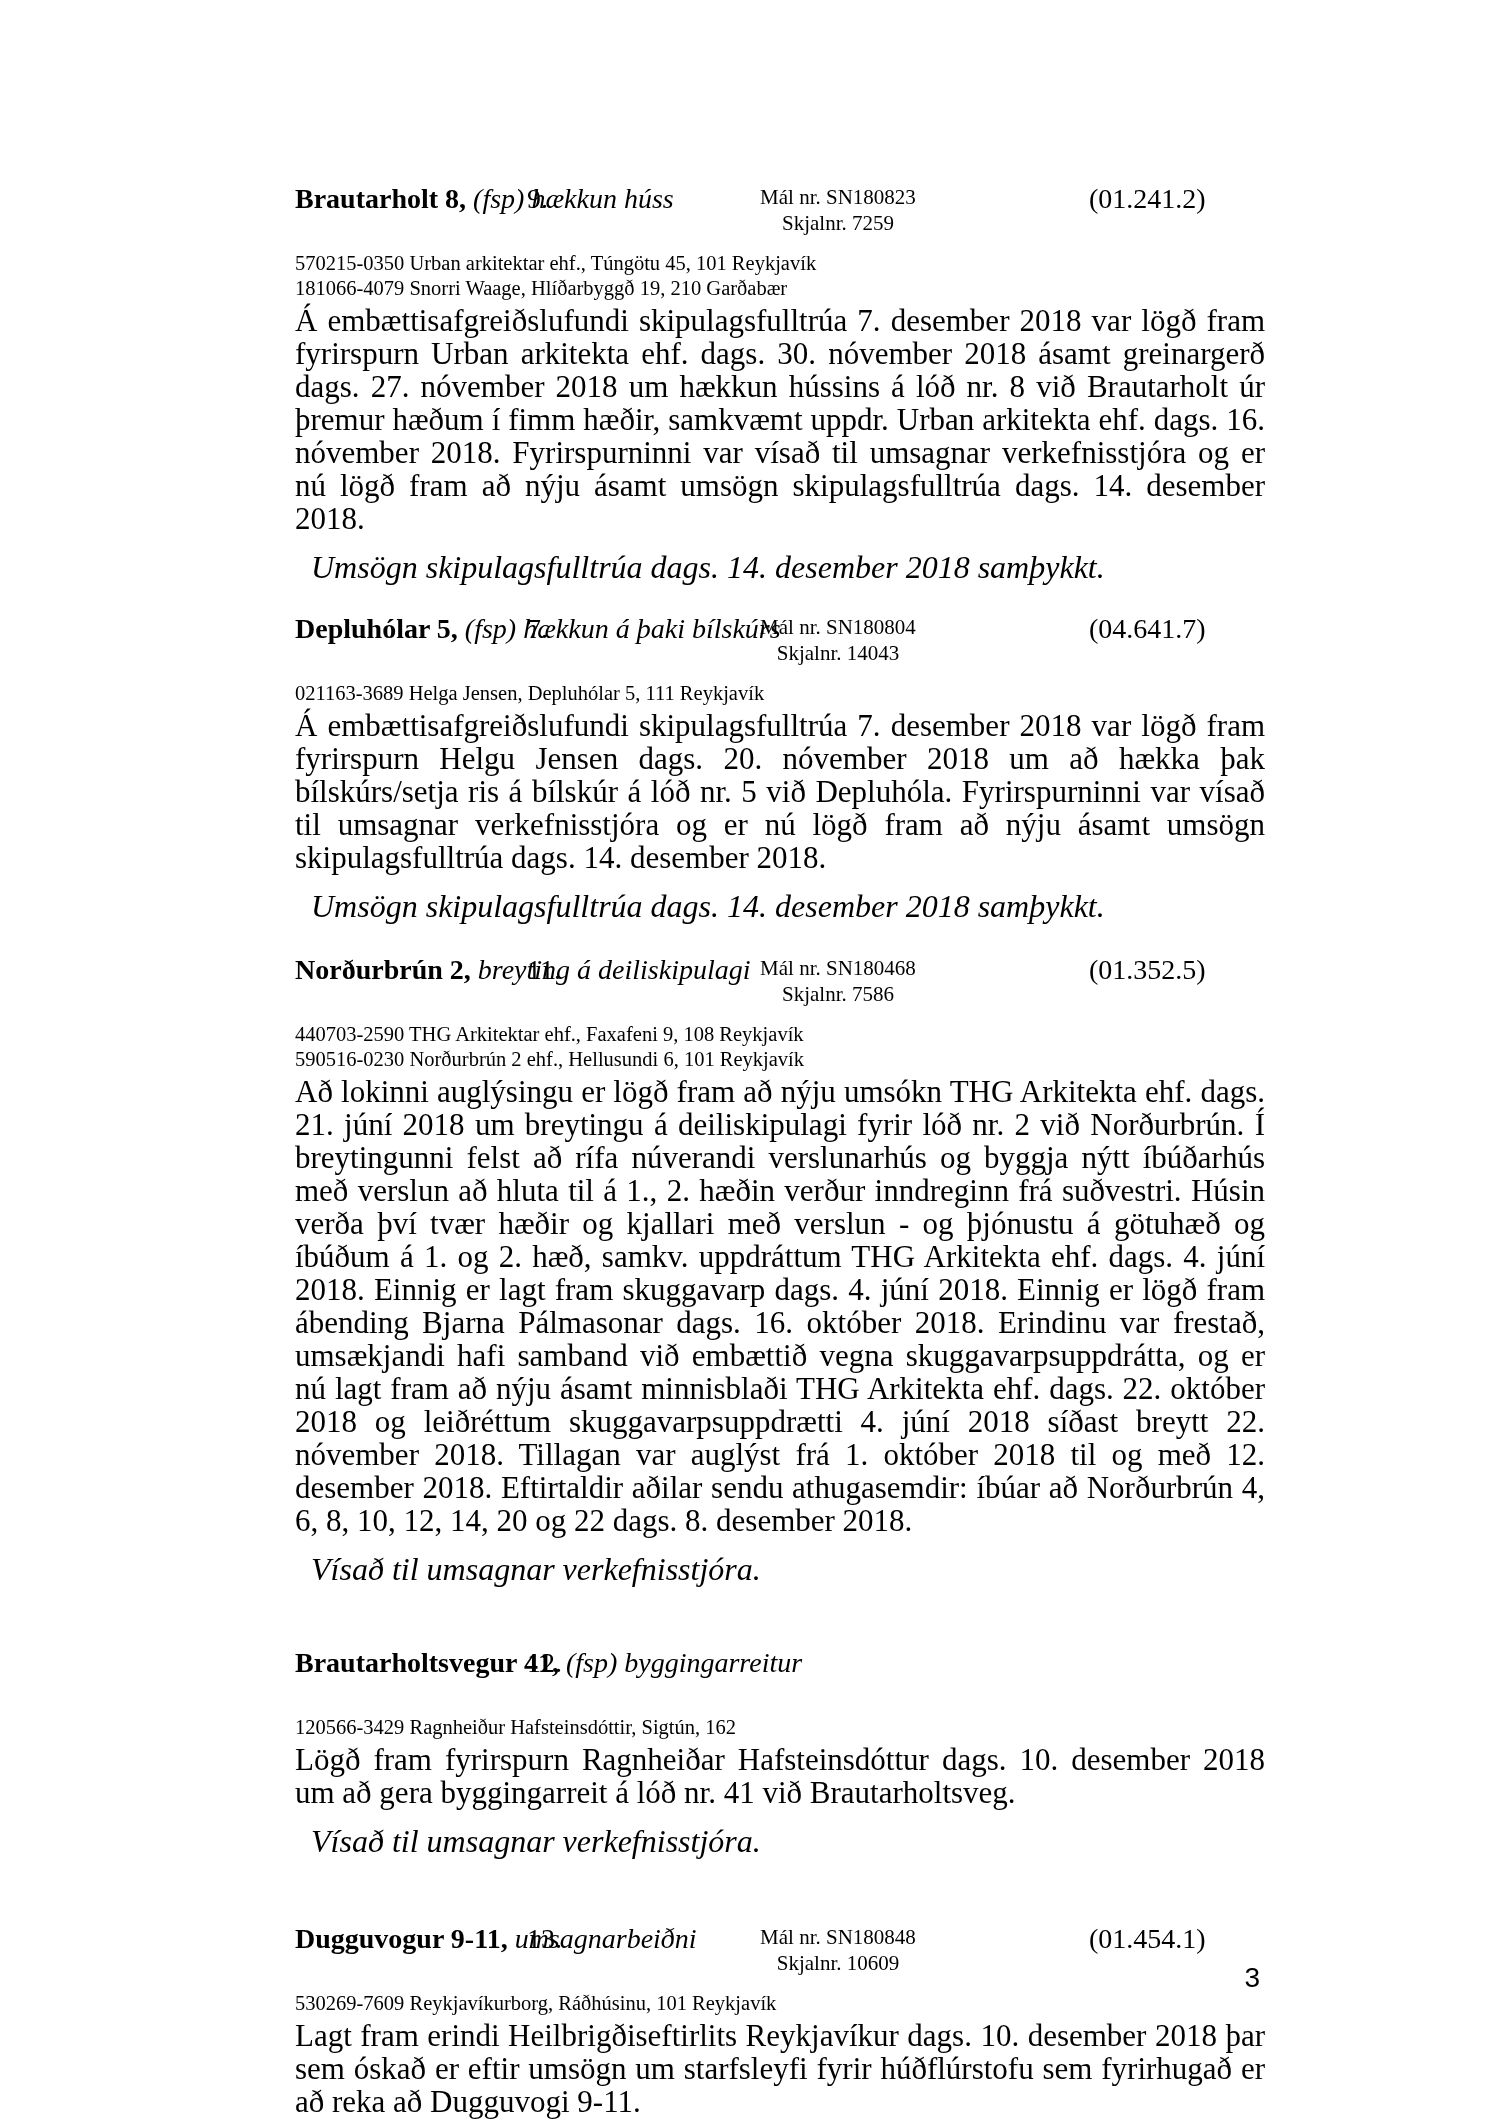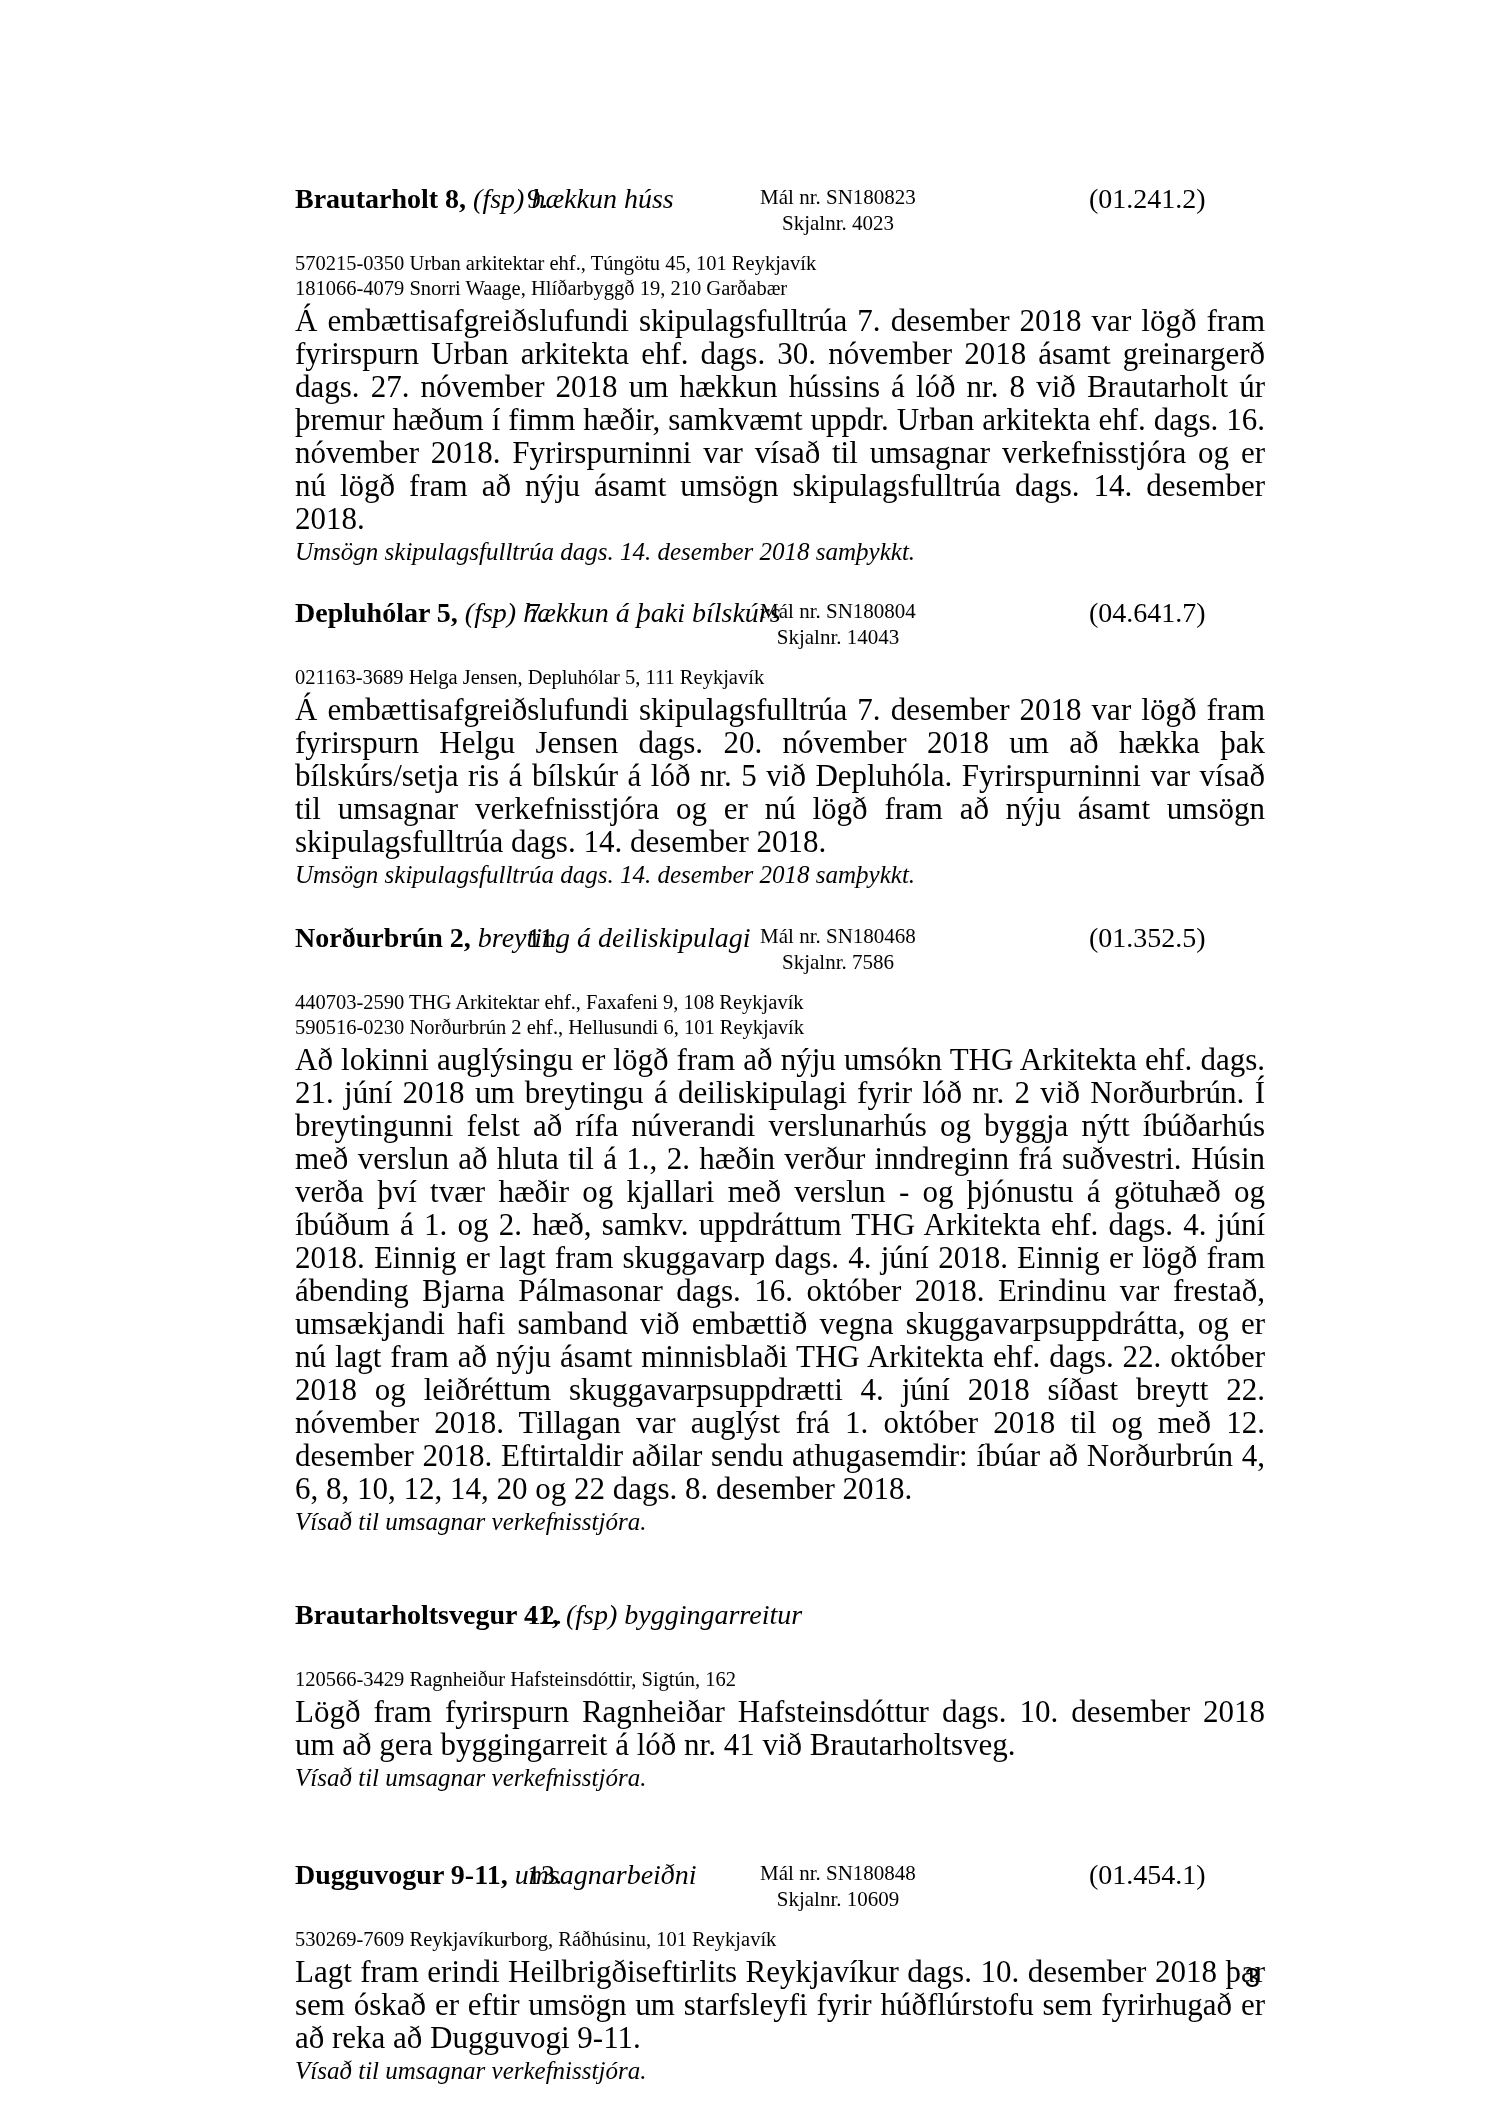--- a/index.html
+++ b/index.html
@@ -69,22 +69,22 @@
     white-space: pre-line;
     margin: 0 0 3px 0;
   }
   .body {
     margin: 3px 0 0 0;
     font-size: 31px;
     line-height: 33px;
     text-align: justify;
   }
   .verdict {
-    margin: 0;
-    font-size: 25px;
+    margin: 16px;
+    font-size: 32px;
     line-height: 33px;
     font-style: italic;
   }
   .page-number {
     position: absolute;
     right: 240px;
     bottom: 128px;
     font-family: "Liberation Sans", sans-serif;
     font-size: 28px;
   }
@@ -95,21 +95,21 @@
 <div class="page">
 
   <div id="items-container">
   <section class="item item-0">
     <div class="item-header">
       <span class="num">9.</span>
       <span class="title"><b>Brautarholt 8,</b> <i>(fsp) hækkun húss</i></span>
       <span class="code">(01.241.2)</span>
       <div class="meta">
         <div>Mál nr. SN180823</div>
-        <div>Skjalnr. 4023</div>
+        <div>Skjalnr. 7259</div>
       </div>
     </div>
     <div class="addresses">570215-0350 Urban arkitektar ehf., Túngötu 45, 101 Reykjavík
 181066-4079 Snorri Waage, Hlíðarbyggð 19, 210 Garðabær</div>
     <p class="body">Á embættisafgreiðslufundi skipulagsfulltrúa 7. desember 2018 var lögð fram fyrirspurn Urban arkitekta ehf. dags. 30. nóvember 2018 ásamt greinargerð dags. 27. nóvember 2018 um hækkun hússins á lóð nr. 8 við Brautarholt úr þremur hæðum í fimm hæðir, samkvæmt uppdr. Urban arkitekta ehf. dags. 16. nóvember 2018. Fyrirspurninni var vísað til umsagnar verkefnisstjóra og er nú lögð fram að nýju ásamt umsögn skipulagsfulltrúa dags. 14. desember 2018.</p>
     <p class="verdict">Umsögn skipulagsfulltrúa dags. 14. desember 2018 samþykkt.</p>
   </section>
 
   <section class="item item-1">
     <div class="item-header">

